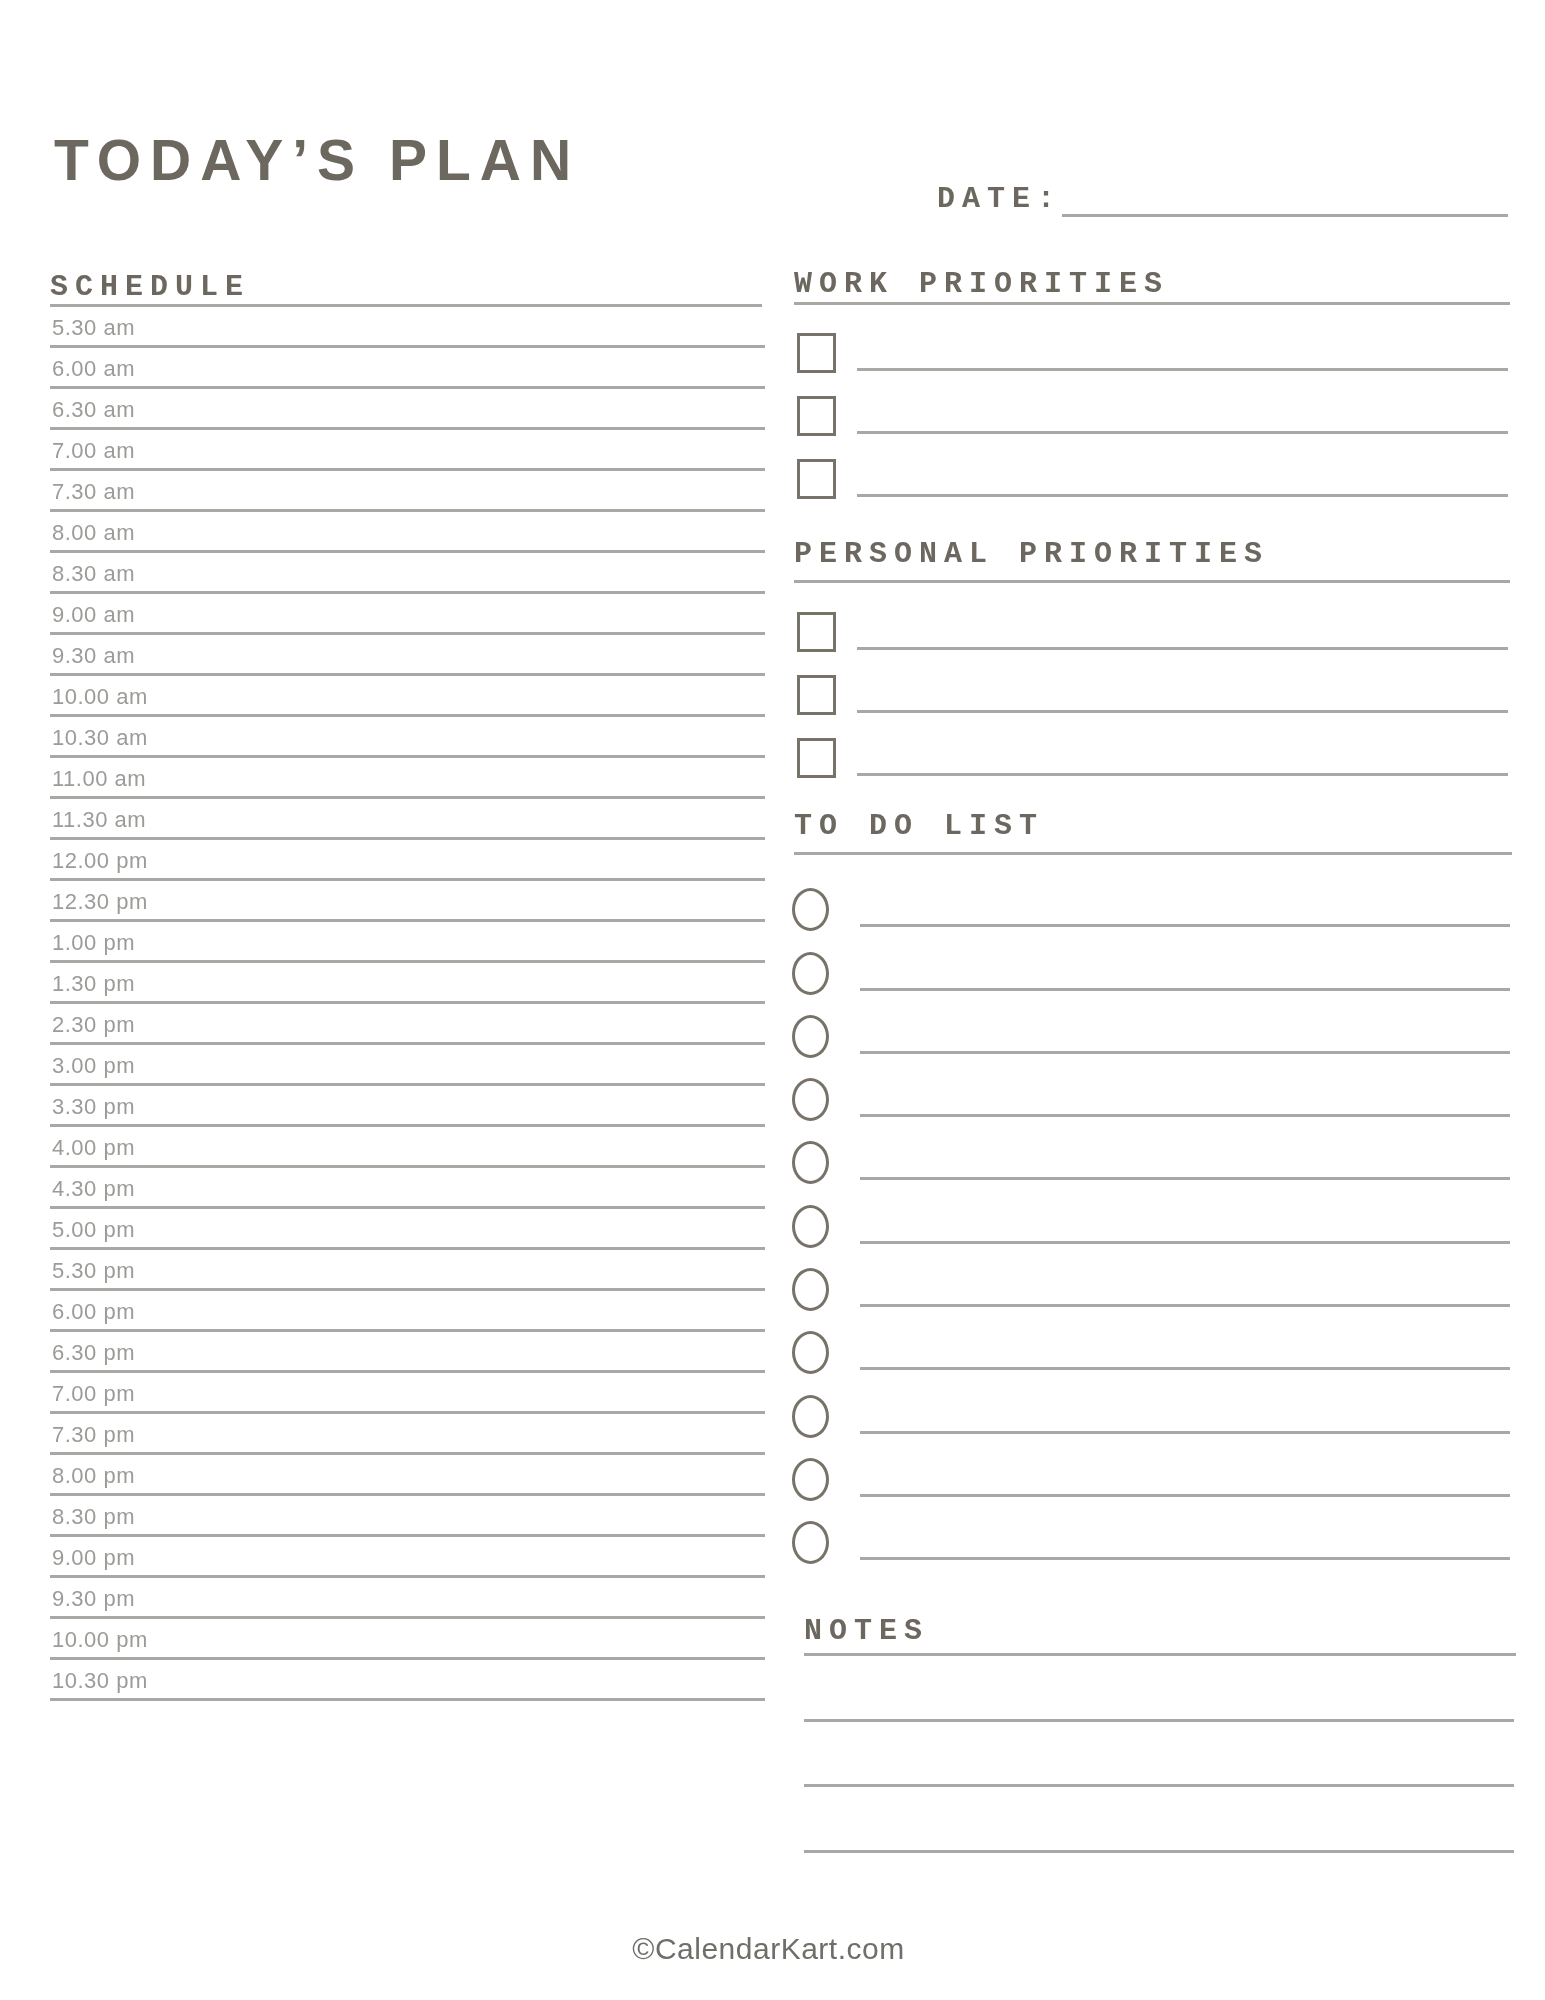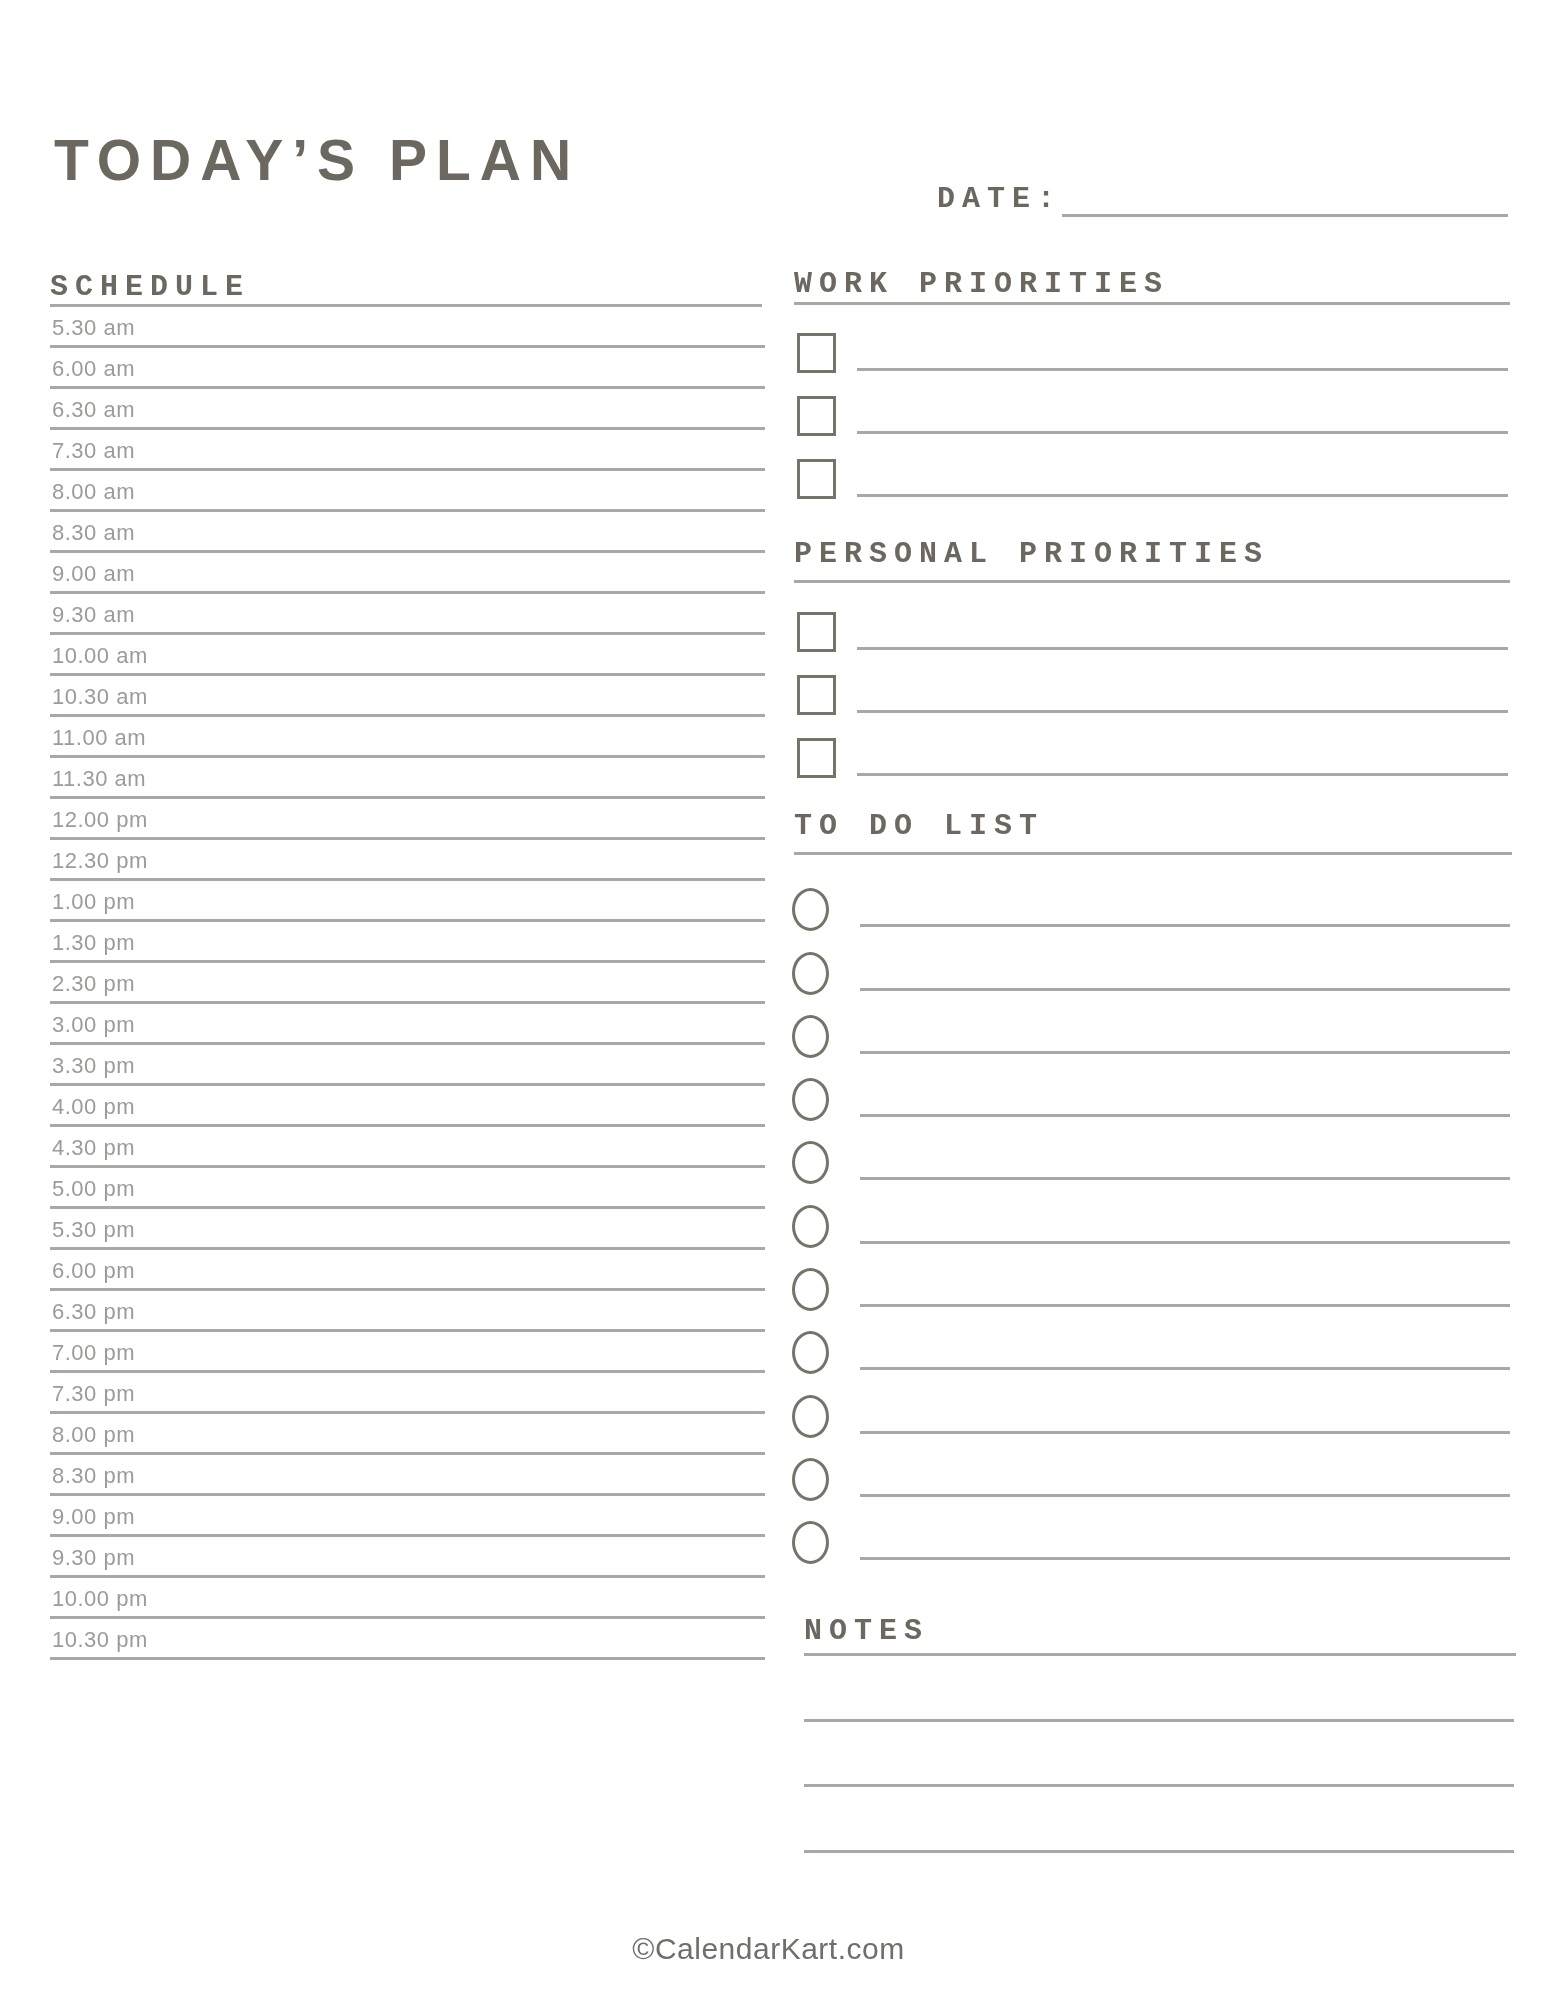--- a/index.html
+++ b/index.html
@@ -90,20 +90,23 @@
         </div>
 
         <div class="srow">
           <span class="time">6.00 am</span>
         </div>
 
         <div class="srow">
           <span class="time">6.30 am</span>
         </div>
 
+        <div class="srow">
+          <span class="time">7.00 am</span>
+        </div>
 
         <div class="srow">
           <span class="time">7.30 am</span>
         </div>
 
         <div class="srow">
           <span class="time">8.00 am</span>
         </div>
 
         <div class="srow">

